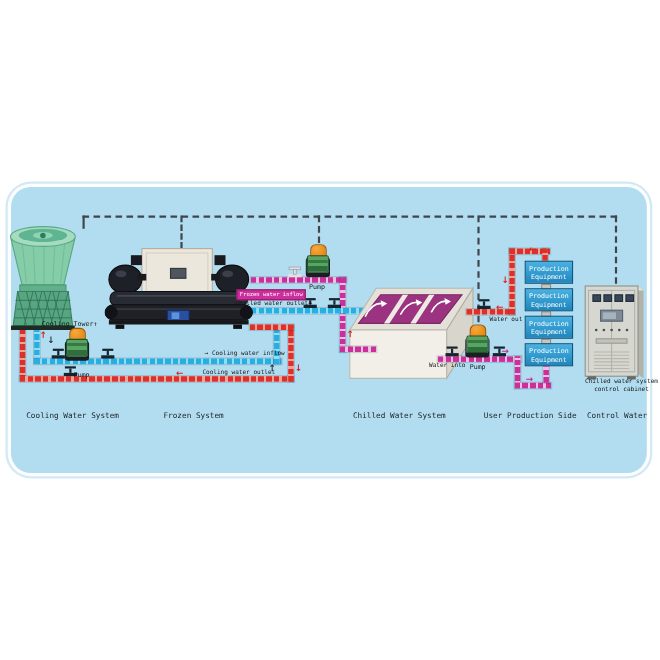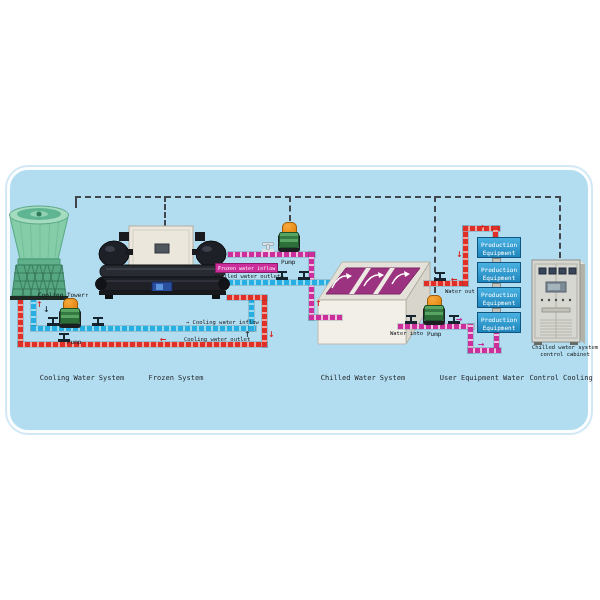--- a/index.html
+++ b/index.html
@@ -235,19 +235,19 @@
   <span class="lbl" style="left:186px;top:319px">→ Cooling water inflow</span>
   <span class="lbl" style="left:184px;top:336px">Cooling water outlet</span>
   <span class="lbl" style="left:445px;top:288px">Water out</span>
   <span class="lbl" style="left:390px;top:330px">Water into</span>
 
   <div class="cab-lbl">
     <span>Chilled water system</span>
     <span>control cabinet</span>
   </div>
 
-  <span class="sec" style="left:82px">Cooling Water System</span>
+  <span class="sec" style="left:66px">Cooling Water System</span>
   <span class="sec" style="left:176px">Frozen System</span>
   <span class="sec" style="left:363px">Chilled Water System</span>
-  <span class="sec" style="left:482px">User Equipment Water</span>
-  <span class="sec" style="left:561px">Control Cooling</span>
+  <span class="sec" style="left:482px">User Production Side</span>
+  <span class="sec" style="left:561px">Control Water</span>
 
 </div>
 
 </body></html>

